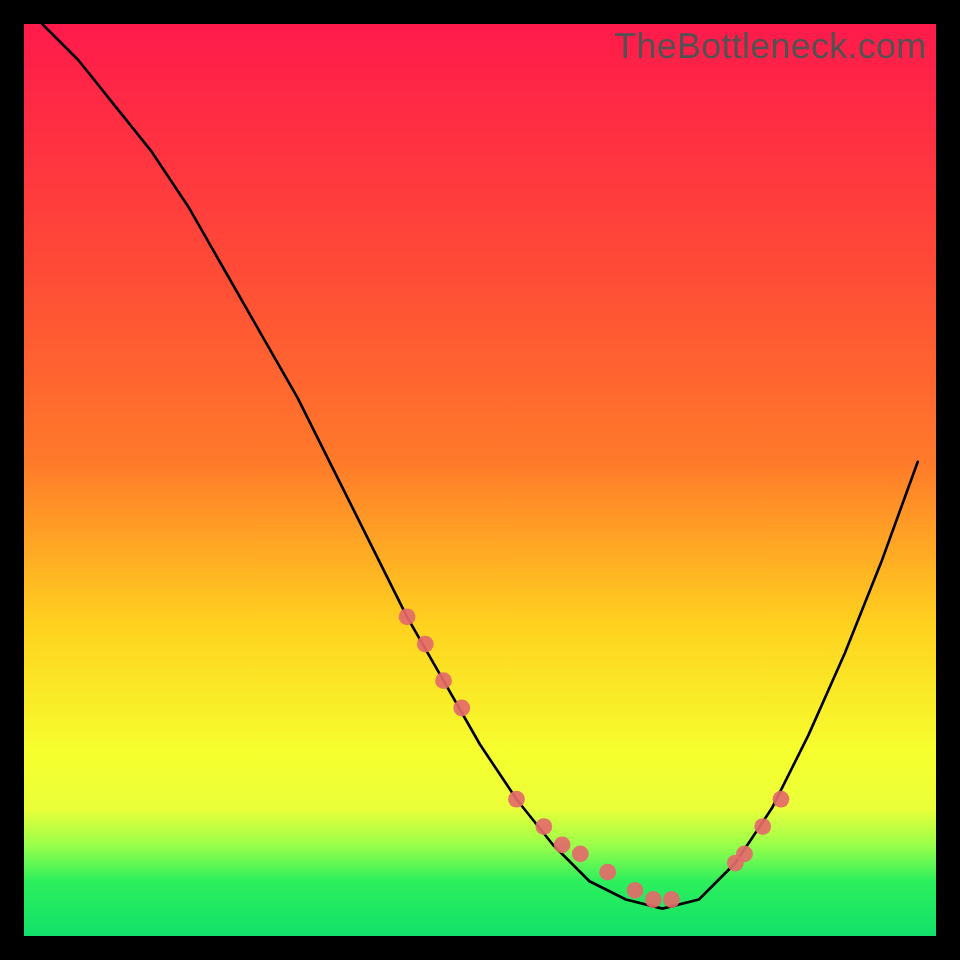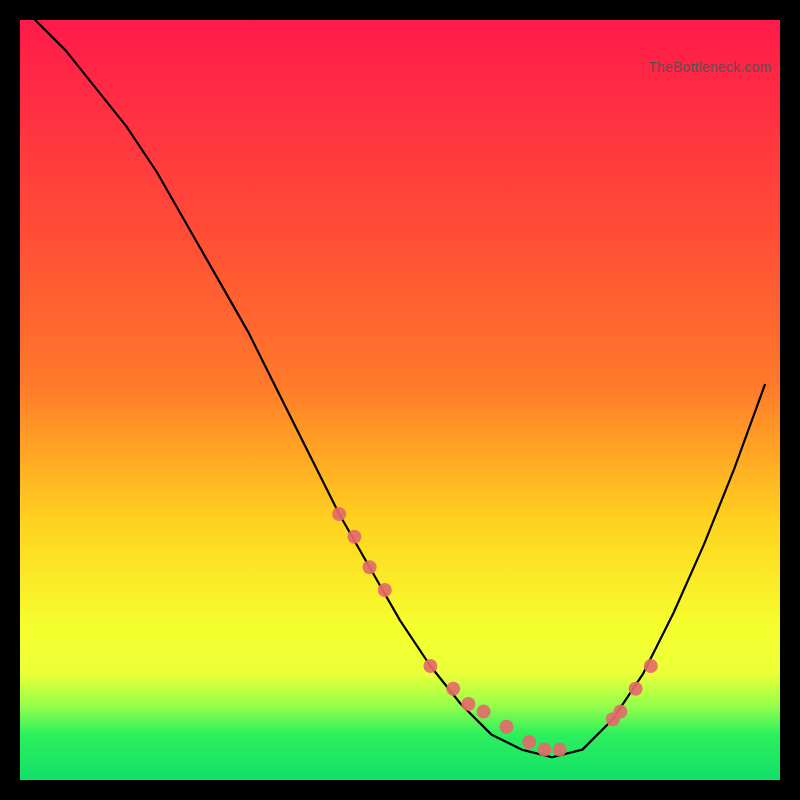--- a/index.html
+++ b/index.html
@@ -24,26 +24,25 @@
     left: 0;
     top: 0;
     width: 760px;
     height: 760px;
   }
   .watermark {
     position: absolute;
     top: 2px;
     right: 8px;
     color: #525252;
-    font-size: 14px;
+    font-size: 30px;
     font-weight: 500;
     letter-spacing: 0.2px;
     z-index: 10;
     user-select: none;
-    margin-top: 37px;
   }
   svg { display: block; }
 </style>
 </head>
 <body>
 
 <div class="frame">
   <div class="watermark">TheBottleneck.com</div>
   <div class="plot-area">
     <svg id="chart-svg" width="760" height="760" viewBox="0 0 760 760" preserveAspectRatio="none">

